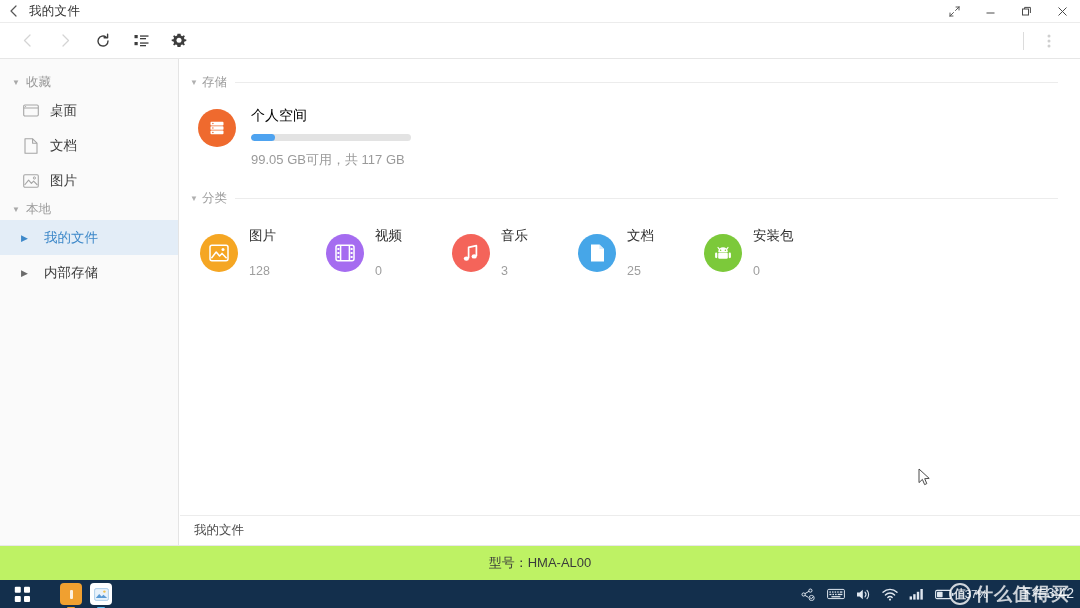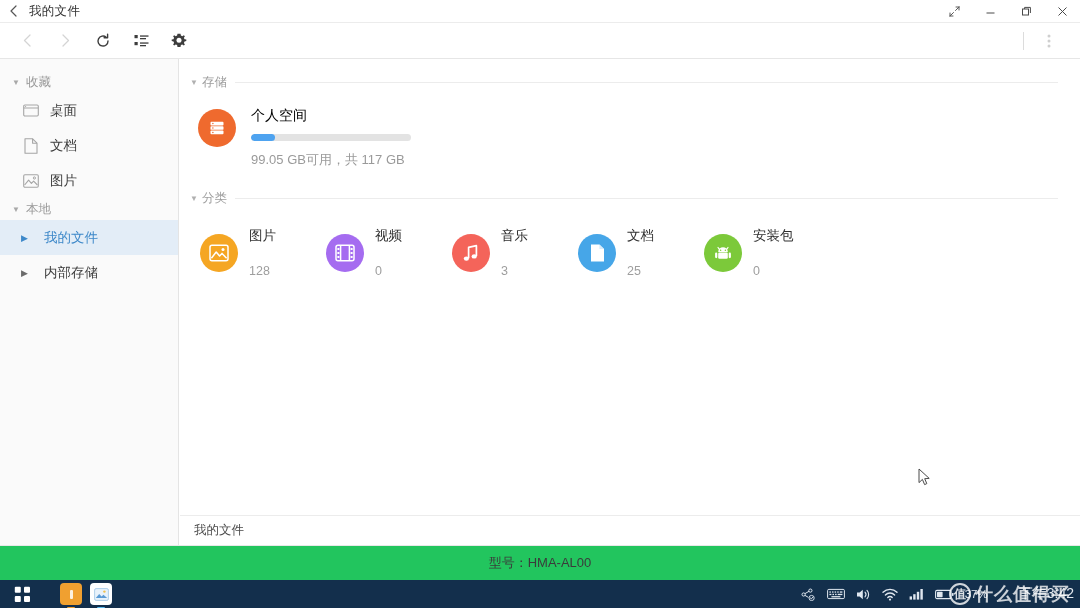--- a/index.html
+++ b/index.html
@@ -110,21 +110,21 @@
   
   .statusbar {
     position: absolute; top: 515px; left: 180px; width: 900px; height: 30px;
     border-top: 1px solid #ececec; background: #fff;
     display: flex; align-items: center; padding-left: 14px;
   }
   .statusbar .st-text { font-size: 12.5px; color: #4a4a4a; }
 
   .modelbar {
     position: absolute; top: 545px; left: 0; width: 1080px; height: 35px;
-    background: #22c55e; border-top: 1px solid #e8e8e8;
+    background: #bef264; border-top: 1px solid #e8e8e8;
     display: flex; align-items: center; justify-content: center;
   }
   .modelbar .mb-text { font-size: 13px; color: #3b3b3b; }
 
   
   .taskbar {
     position: absolute; top: 580px; left: 0; width: 1080px; height: 28px;
     background: #132f4c; display: flex; align-items: center;
   }
   .tk-start {

